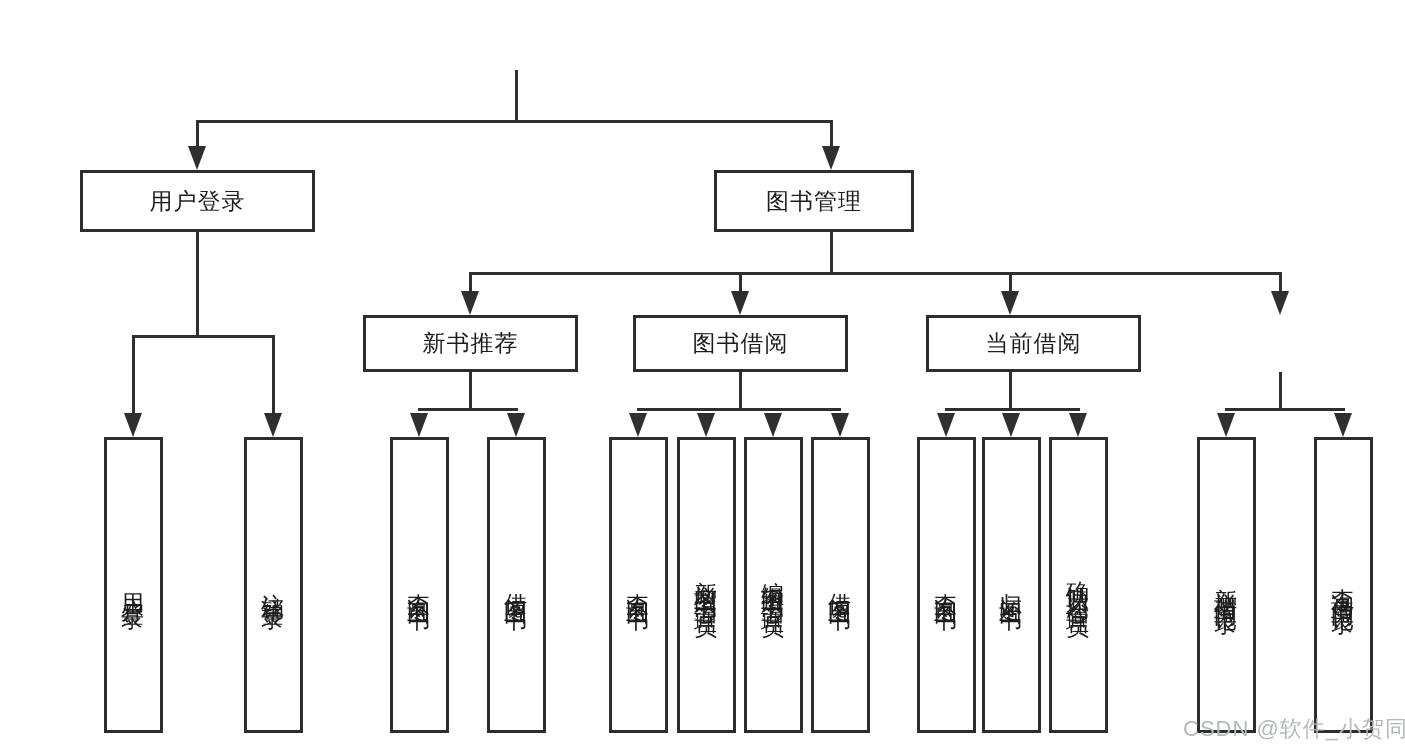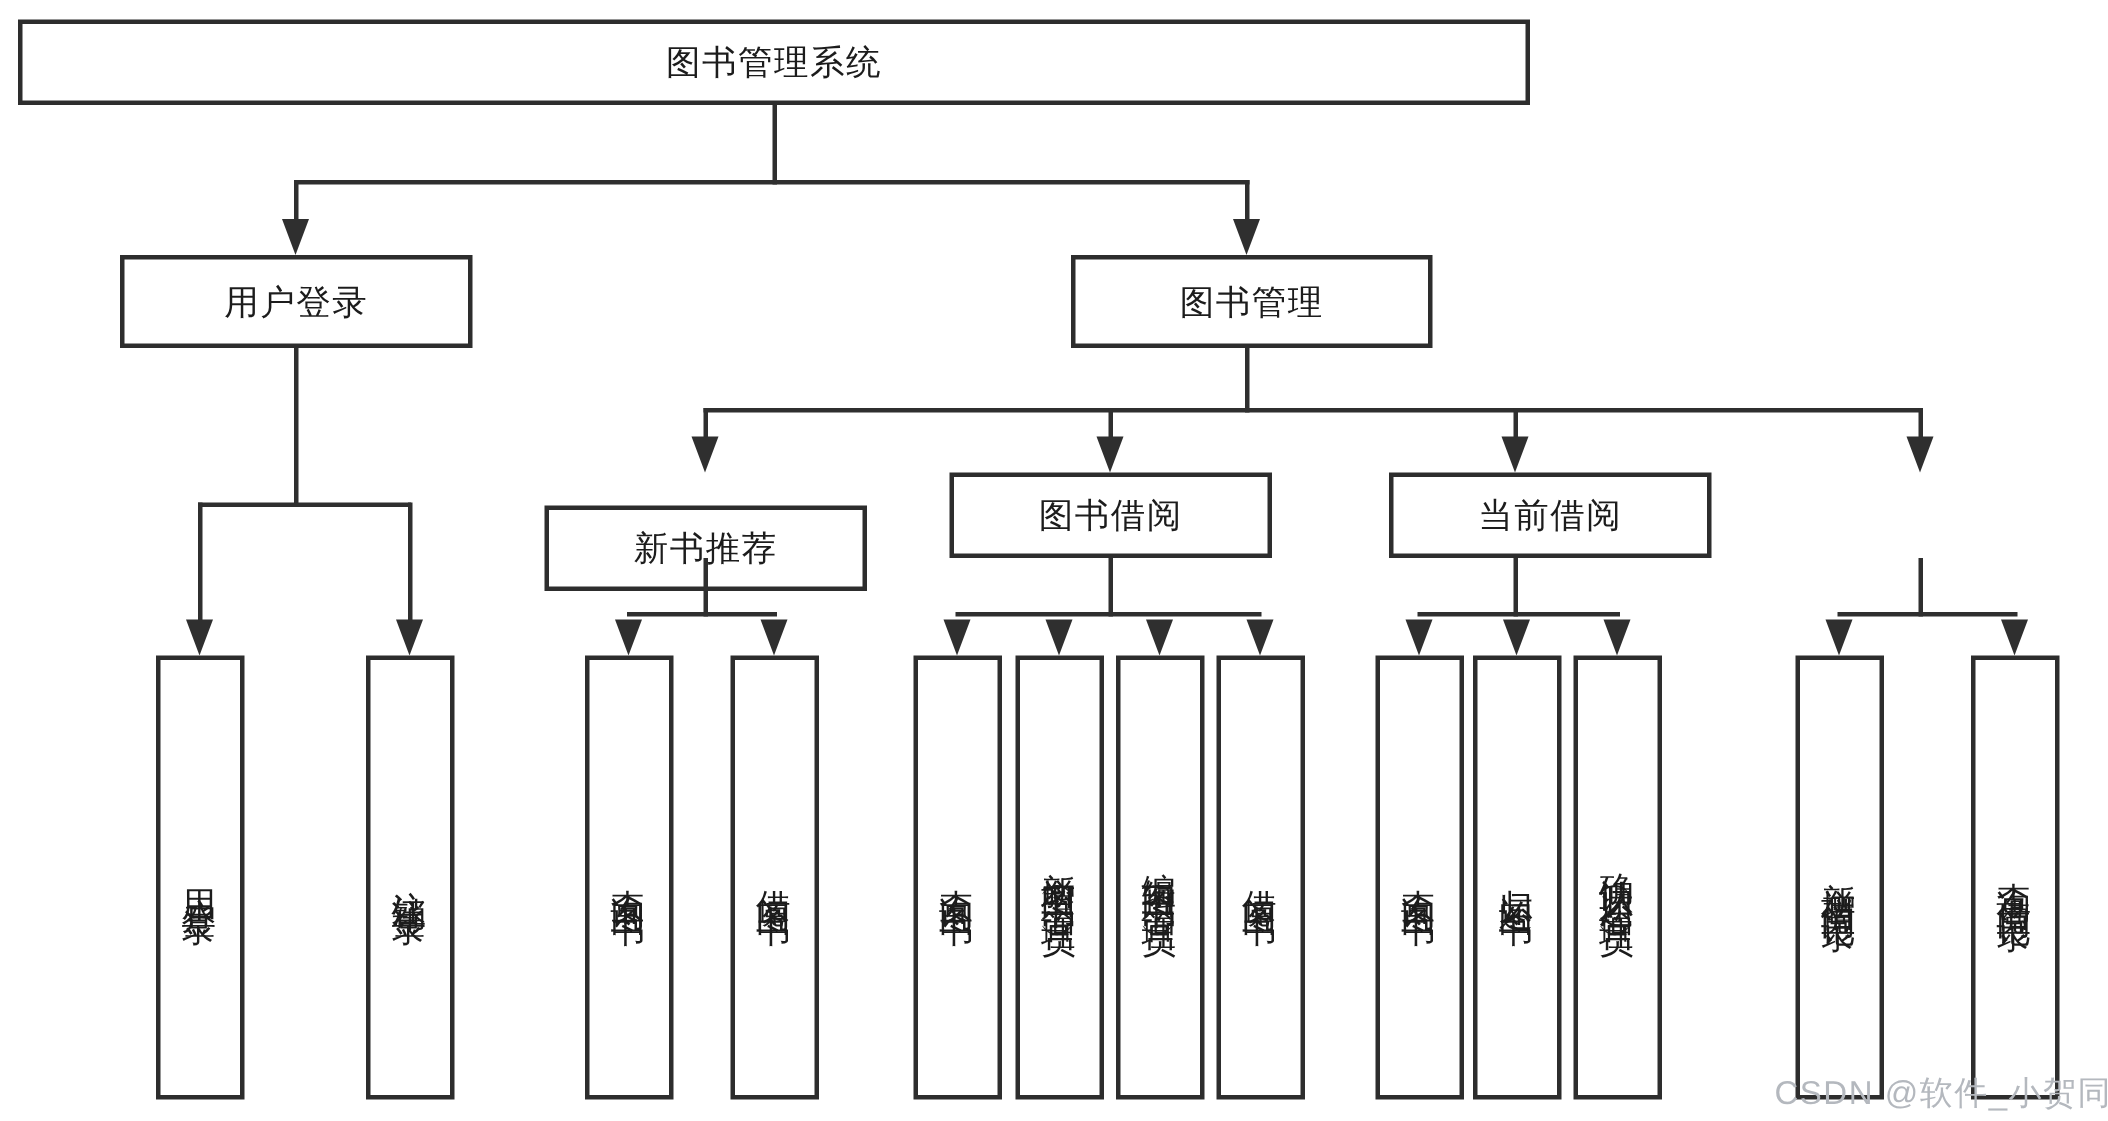--- a/index.html
+++ b/index.html
@@ -58,26 +58,25 @@
     letter-spacing: 1px;
     white-space: nowrap;
     z-index: 10;
   }
 </style>
 </head>
 <body>
 
 <div id="canvas">
 
-  <div class="hbox" style="left:12px; top:13px; width:1008px; height:57px;">图书管理系统</div>
 
   <div class="hbox" style="left:80px; top:170px; width:235px; height:62px;">用户登录</div>
-  <div class="hbox" style="left:714px; top:170px; width:241px; height:62px;">图书管理</div>
+  <div class="hbox" style="left:714px; top:170px; width:200px; height:62px;">图书管理</div>
 
-  <div class="hbox" style="left:363px; top:315px; width:215px; height:57px;margin-top:22px;">新书推荐</div>
+  <div class="hbox" style="left:363px; top:315px; width:215px; height:57px;">新书推荐</div>
   <div class="hbox" style="left:633px; top:315px; width:215px; height:57px;">图书借阅</div>
   <div class="hbox" style="left:926px; top:315px; width:215px; height:57px;">当前借阅</div>
 
   <div class="vbox" style="left:104px;">用户登录</div>
   <div class="vbox" style="left:244px;">注销登录</div>
 
   <div class="vbox" style="left:390px;">查询图书</div>
   <div class="vbox" style="left:487px;">借阅图书</div>
 
   <div class="vbox" style="left:609px;">查询图书</div>

